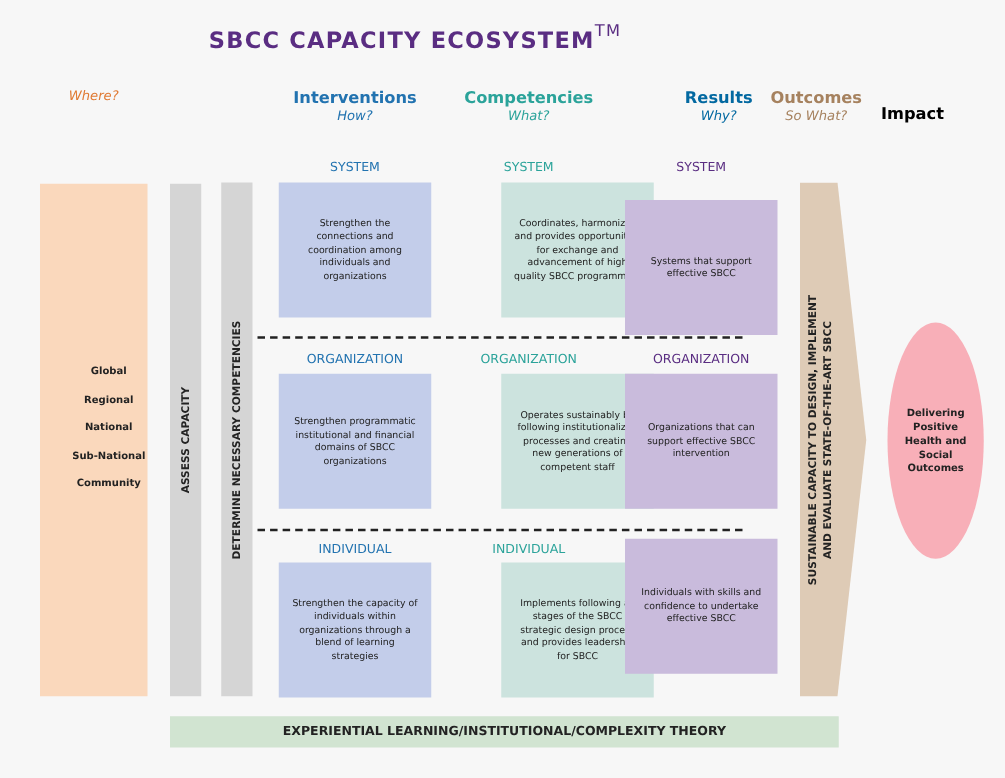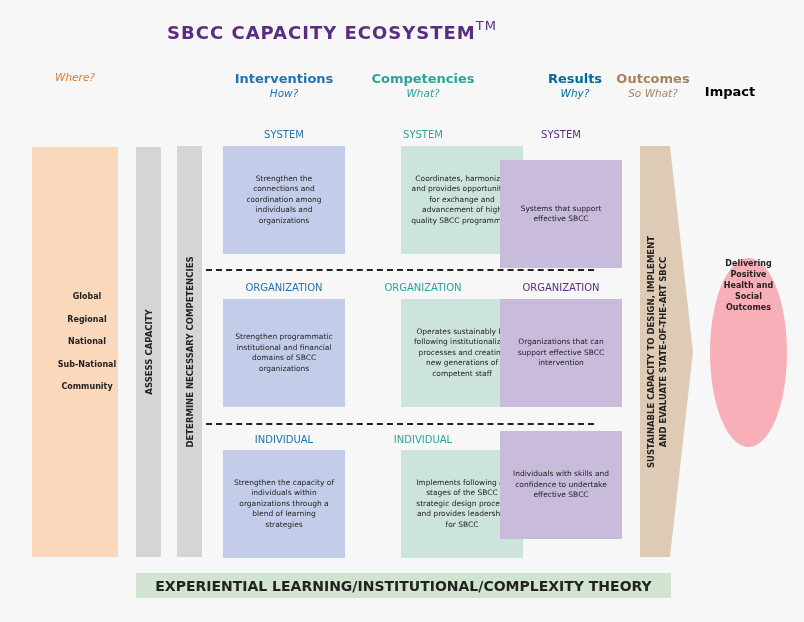--- a/index.html
+++ b/index.html
@@ -14,22 +14,22 @@
   .levels div { height:22.5px; }
   .grayv { background:#d5d5d5; }
   .vtext { position:absolute; left:50%; top:50%; transform:translate(-50%,-50%) rotate(-90deg); white-space:nowrap; font-size:8.5px; font-weight:bold; color:#222; }
   .box { width:122px; height:108px; display:flex; align-items:center; justify-content:center; text-align:center; font-size:7.5px; line-height:10.5px; color:#222; box-sizing:border-box; padding:0 10px; }
   .b1 { background:#c3cdea; }
   .b2 { background:#cce3de;margin-left:39px; }
   .b3 { background:#c9bbdc; }
   .lvl { width:122px; text-align:center; font-size:10px; font-weight:normal; }
   .c1 { color:#2273b0; } .c2 { color:#2ba39a; } .c3 { color:#5a2d82; }
   .dash { left:206px; width:388px; height:0; border-top:2px dashed #222; }
-  .bottom { left:136px; top:573px; width:535px; height:25px; background:#d1e4d1; display:flex; align-items:center; justify-content:center; font-size:14px; font-weight:bold; color:#222; }
-  .ellipse { left:710px; top:258px; width:77px; height:189px; border-radius:50%; background:#f8afb8; display:flex; align-items:flex-start; justify-content:center; text-align:center; font-size:8px; font-weight:bold; color:#222; line-height:11px; }
+  .bottom { left:136px; top:573px; width:535px; height:25px; background:#d1e4d1; display:flex; align-items:center; justify-content:center; font-size:10px; font-weight:bold; color:#222; }
+  .ellipse { left:710px; top:258px; width:77px; height:189px; border-radius:50%; background:#f8afb8; display:flex; align-items:center; justify-content:center; text-align:center; font-size:8px; font-weight:bold; color:#222; line-height:11px; }
   svg.arrow { position:absolute; left:638px; top:146px; }
   .arrowtext { left:640px; top:146px; width:34px; height:411px; }
   .arrowtext .vtext { line-height:12px; text-align:center; }
 </style>
 </head>
 <body>
 
 <div class="abs title"><span>SBCC CAPACITY ECOSYSTEM</span><sup>TM</sup></div>
 
 <div class="abs colhead" style="left:0;width:150px;top:71px;color:#e07a33"><span class="sub">Where?</span></div>

